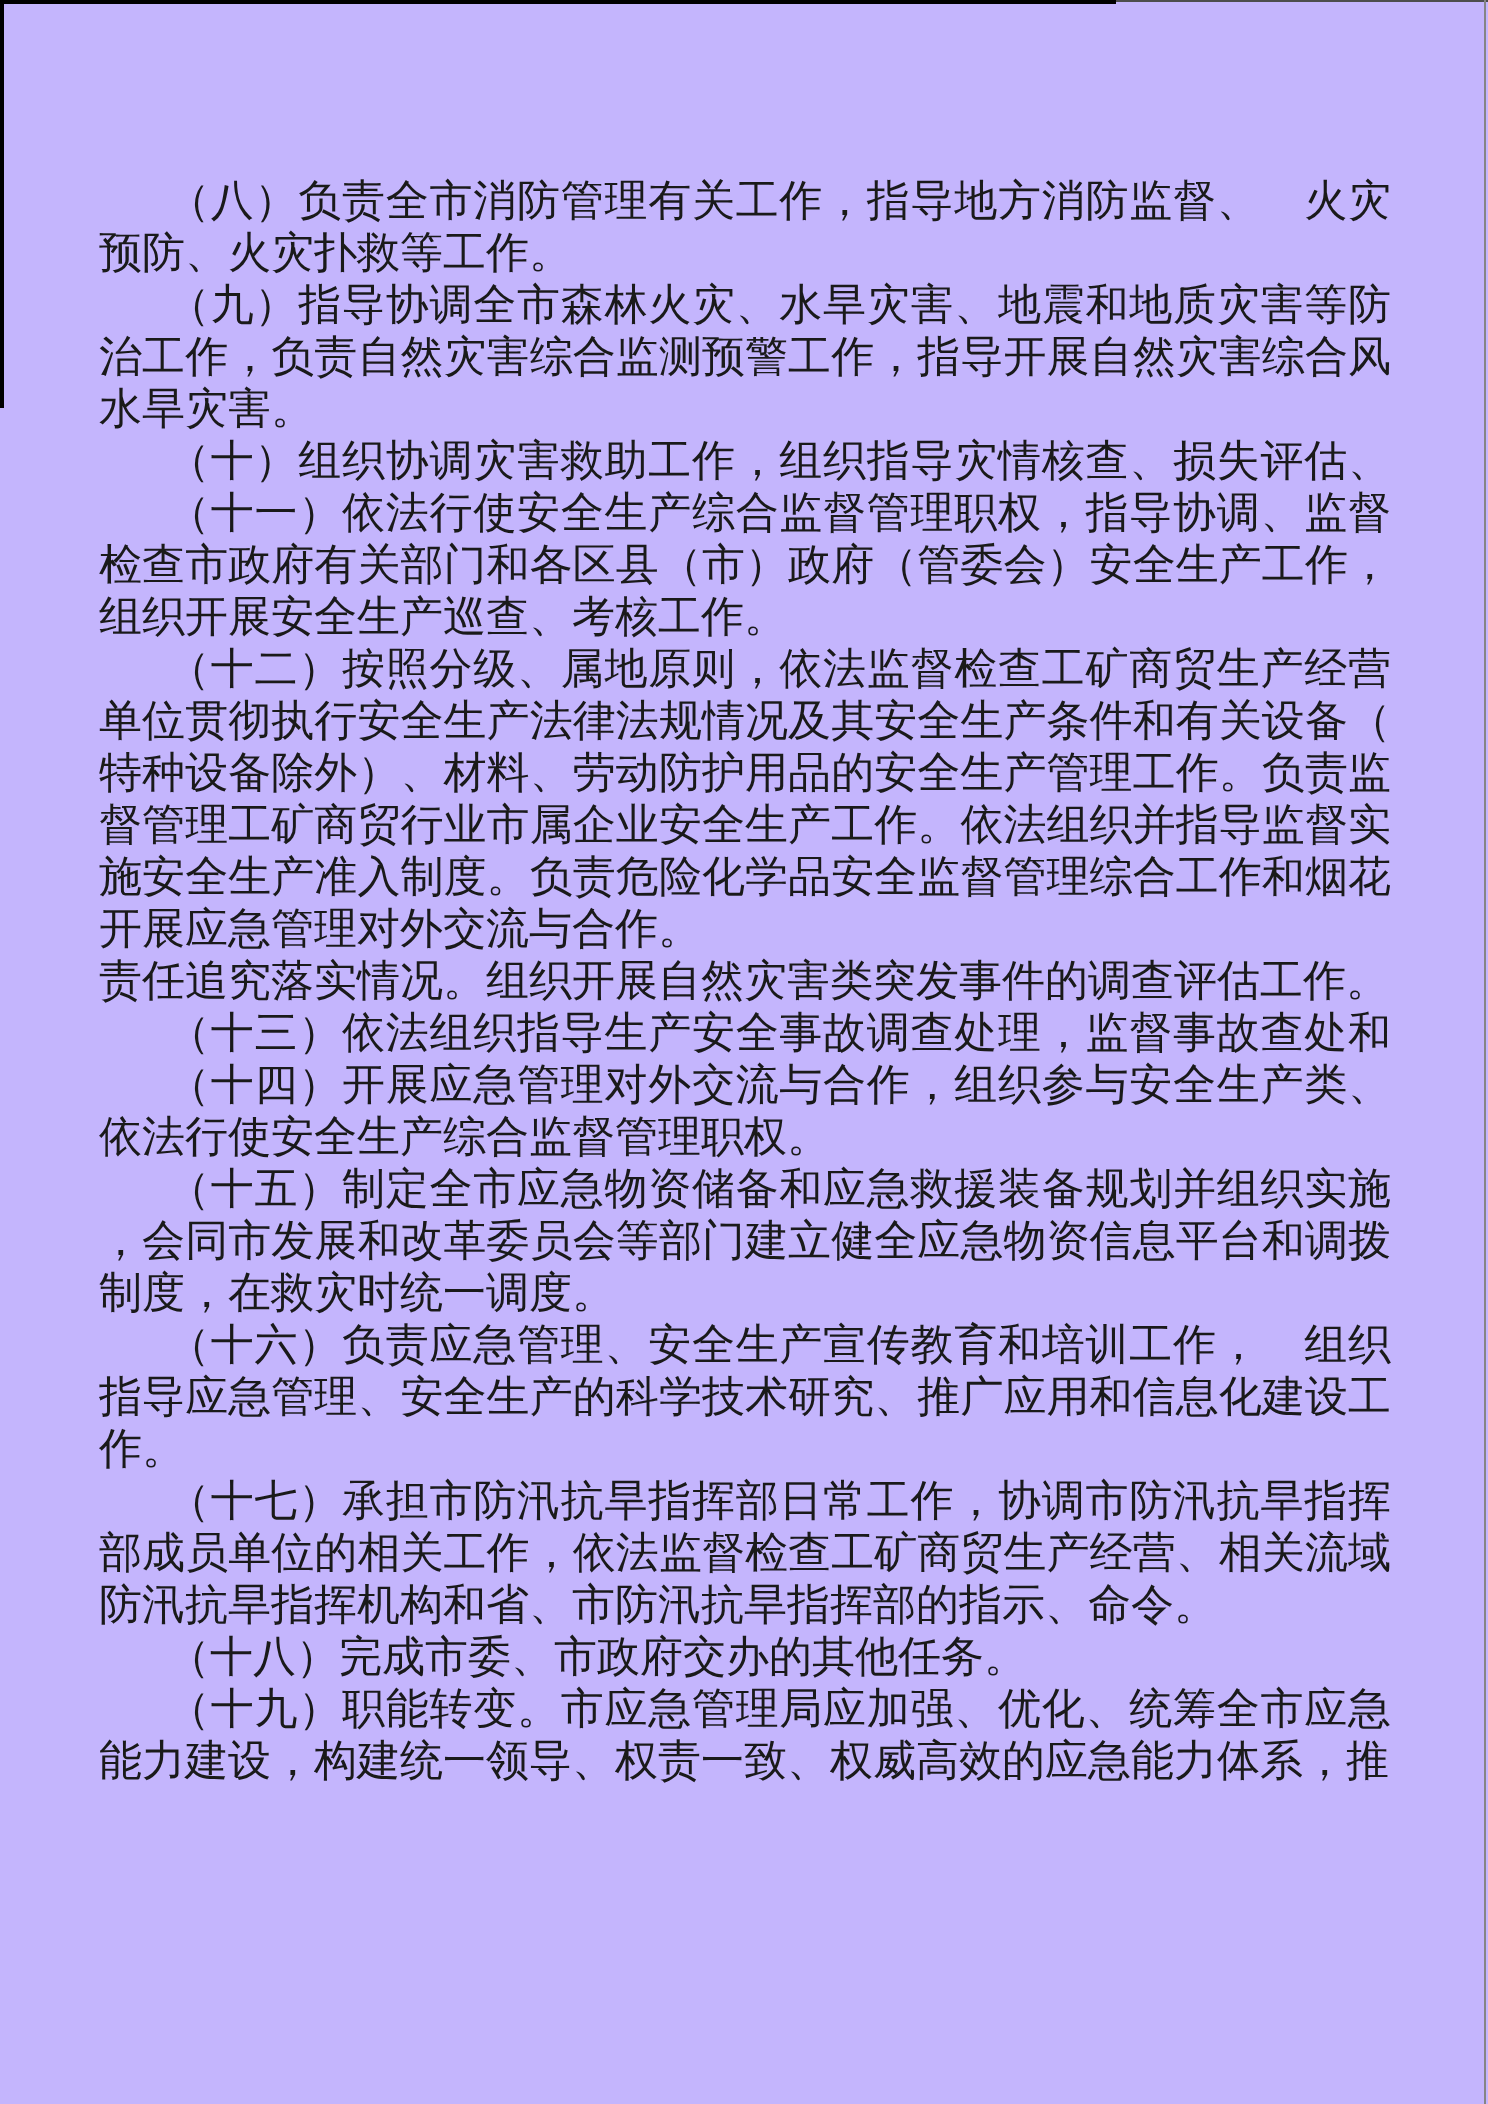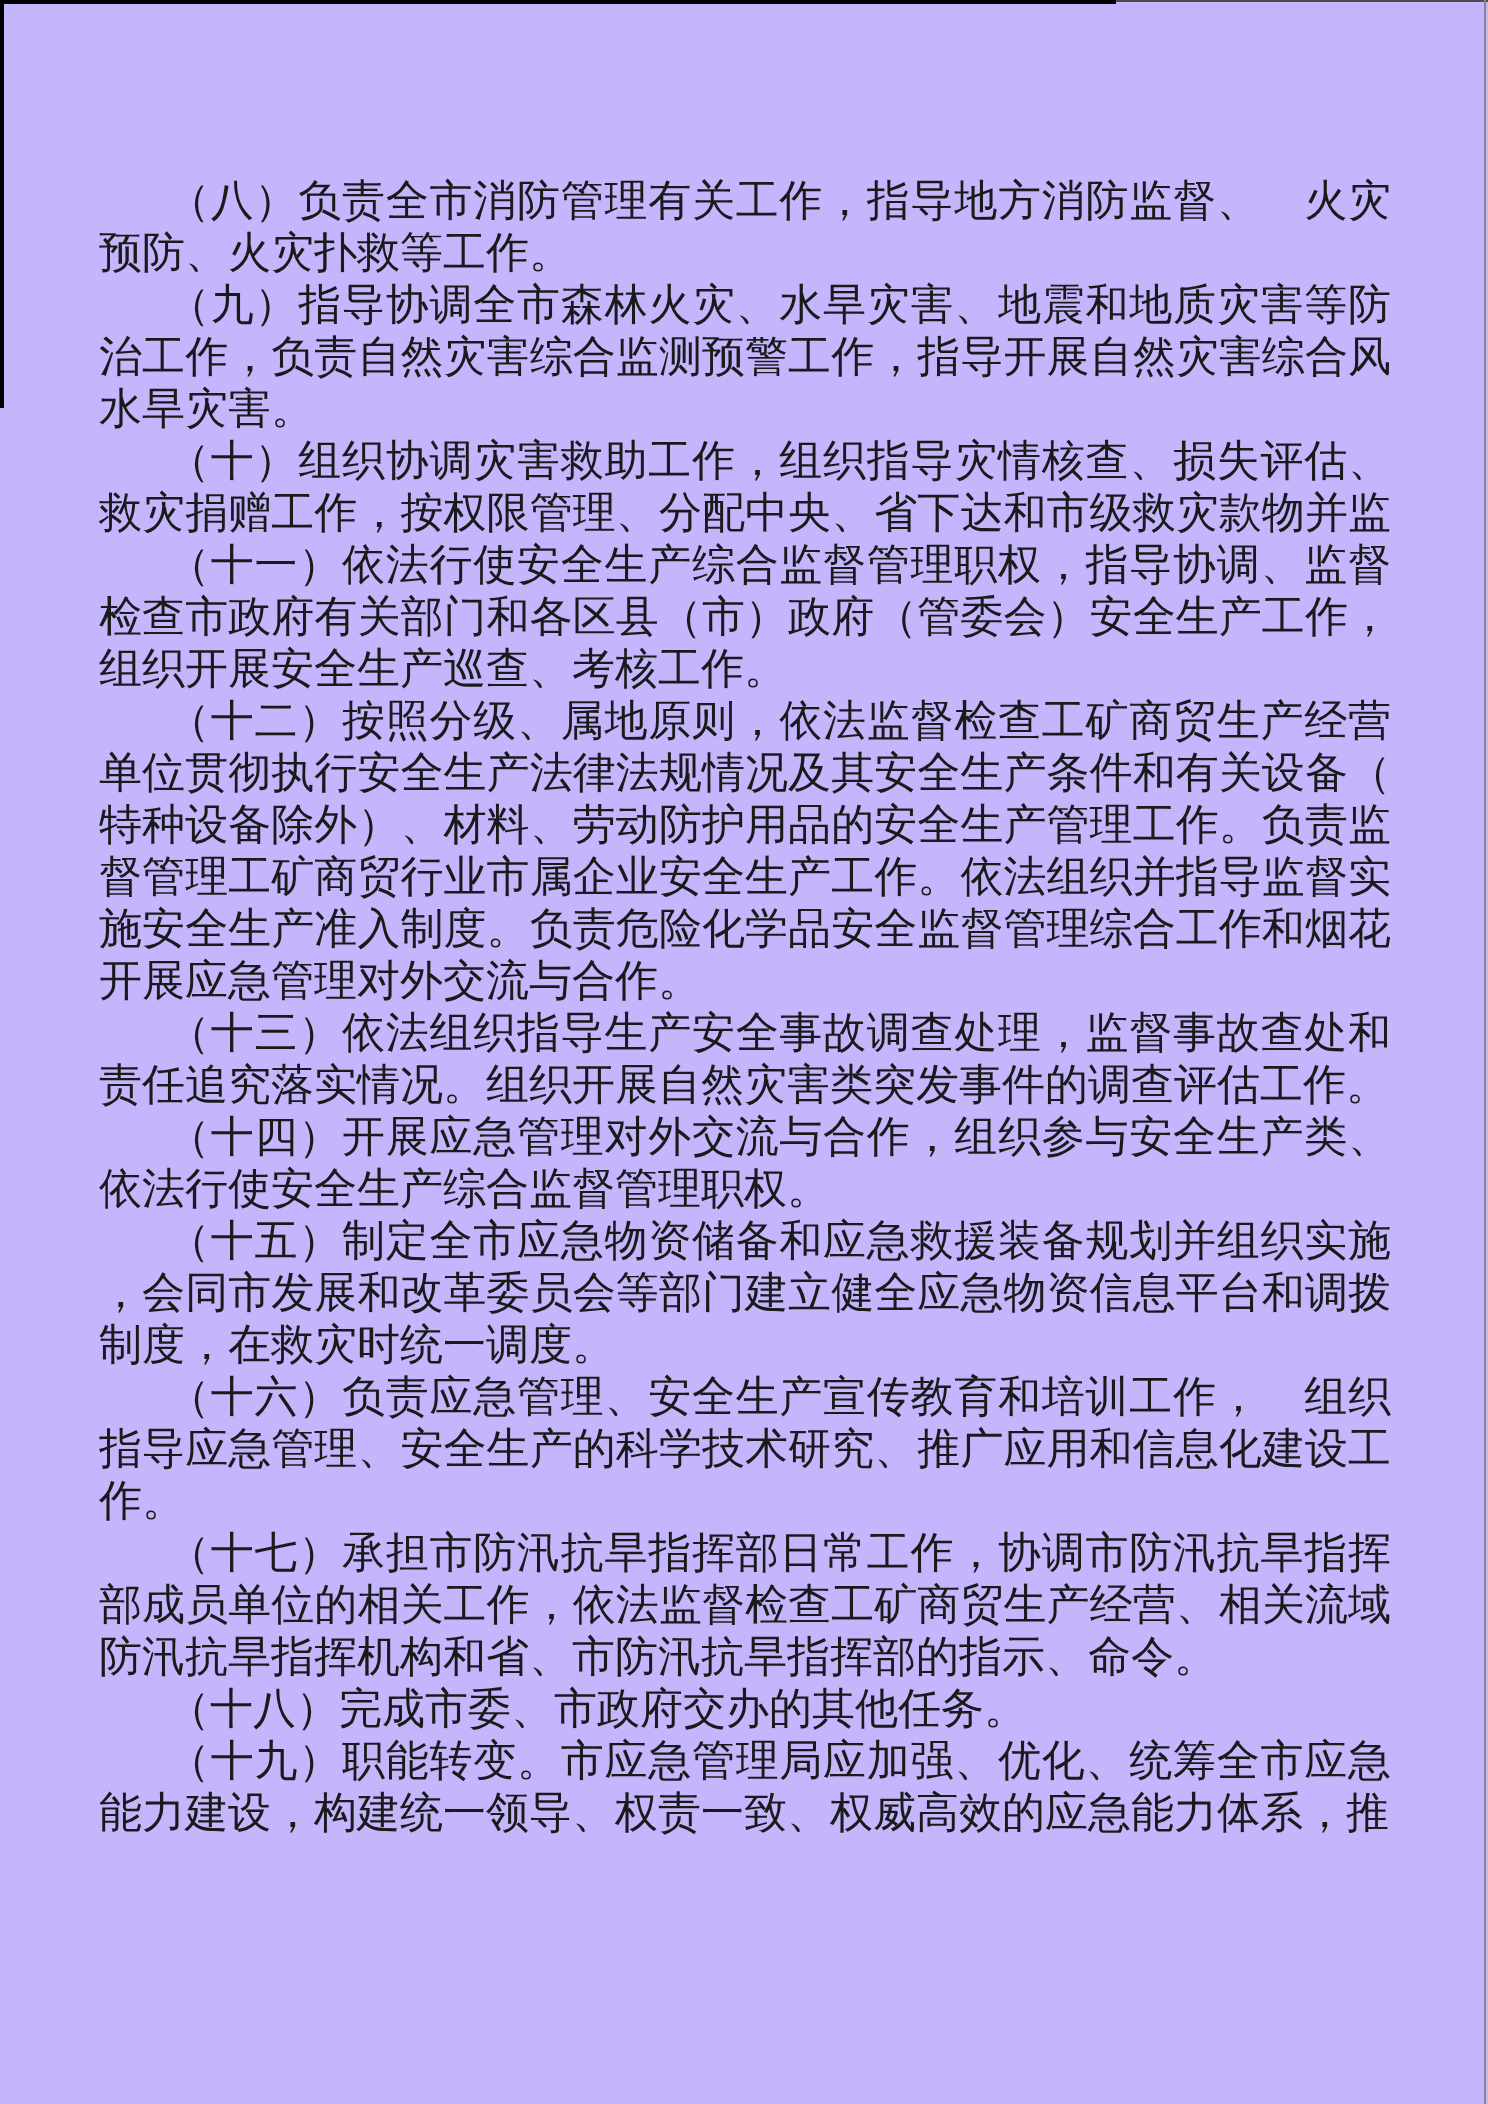--- a/index.html
+++ b/index.html
@@ -78,38 +78,37 @@
         <div class="line para-first">（八）负责全市消防管理有关工作，指导地方消防监督、　火灾</div>
         <div class="line para-last">预防、火灾扑救等工作。</div>
       </div>
       <div class="paragraph">
         <div class="line para-first">（九）指导协调全市森林火灾、水旱灾害、地震和地质灾害等防</div>
         <div class="line">治工作，负责自然灾害综合监测预警工作，指导开展自然灾害综合风</div>
         <div class="line para-last">水旱灾害。</div>
       </div>
       <div class="paragraph">
         <div class="line para-first">（十）组织协调灾害救助工作，组织指导灾情核查、损失评估、</div>
-        <div class="line">救灾捐赠工作，按权限管理、分配中央、省下达和市级救灾款物并监</div>
       </div>
       <div class="paragraph">
         <div class="line para-first">（十一）依法行使安全生产综合监督管理职权，指导协调、监督</div>
         <div class="line">检查市政府有关部门和各区县（市）政府（管委会）安全生产工作，</div>
         <div class="line para-last">组织开展安全生产巡查、考核工作。</div>
       </div>
       <div class="paragraph">
         <div class="line para-first">（十二）按照分级、属地原则，依法监督检查工矿商贸生产经营</div>
         <div class="line">单位贯彻执行安全生产法律法规情况及其安全生产条件和有关设备（</div>
         <div class="line">特种设备除外）、材料、劳动防护用品的安全生产管理工作。负责监</div>
         <div class="line">督管理工矿商贸行业市属企业安全生产工作。依法组织并指导监督实</div>
         <div class="line">施安全生产准入制度。负责危险化学品安全监督管理综合工作和烟花</div>
         <div class="line para-last">开展应急管理对外交流与合作。</div>
       </div>
       <div class="paragraph">
+        <div class="line para-last">责任追究落实情况。组织开展自然灾害类突发事件的调查评估工作。</div>
         <div class="line para-first">（十三）依法组织指导生产安全事故调查处理，监督事故查处和</div>
-        <div class="line para-last">责任追究落实情况。组织开展自然灾害类突发事件的调查评估工作。</div>
       </div>
       <div class="paragraph">
         <div class="line para-first">（十四）开展应急管理对外交流与合作，组织参与安全生产类、</div>
         <div class="line para-last">依法行使安全生产综合监督管理职权。</div>
       </div>
       <div class="paragraph">
         <div class="line para-first">（十五）制定全市应急物资储备和应急救援装备规划并组织实施</div>
         <div class="line">，会同市发展和改革委员会等部门建立健全应急物资信息平台和调拨</div>
         <div class="line para-last">制度，在救灾时统一调度。</div>
       </div>

